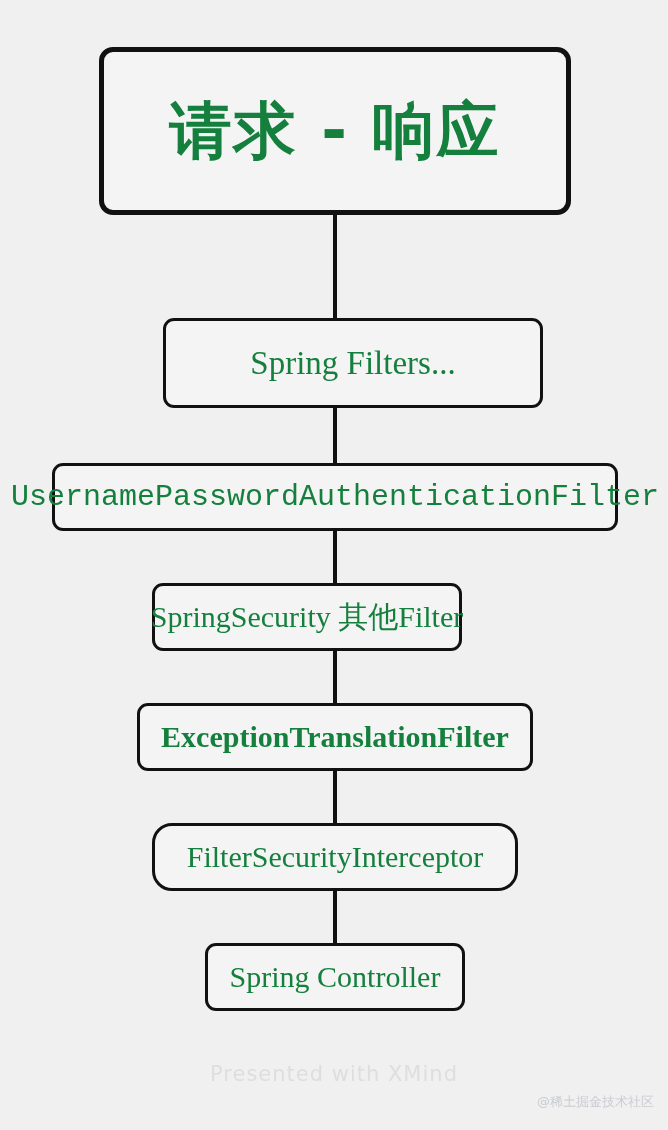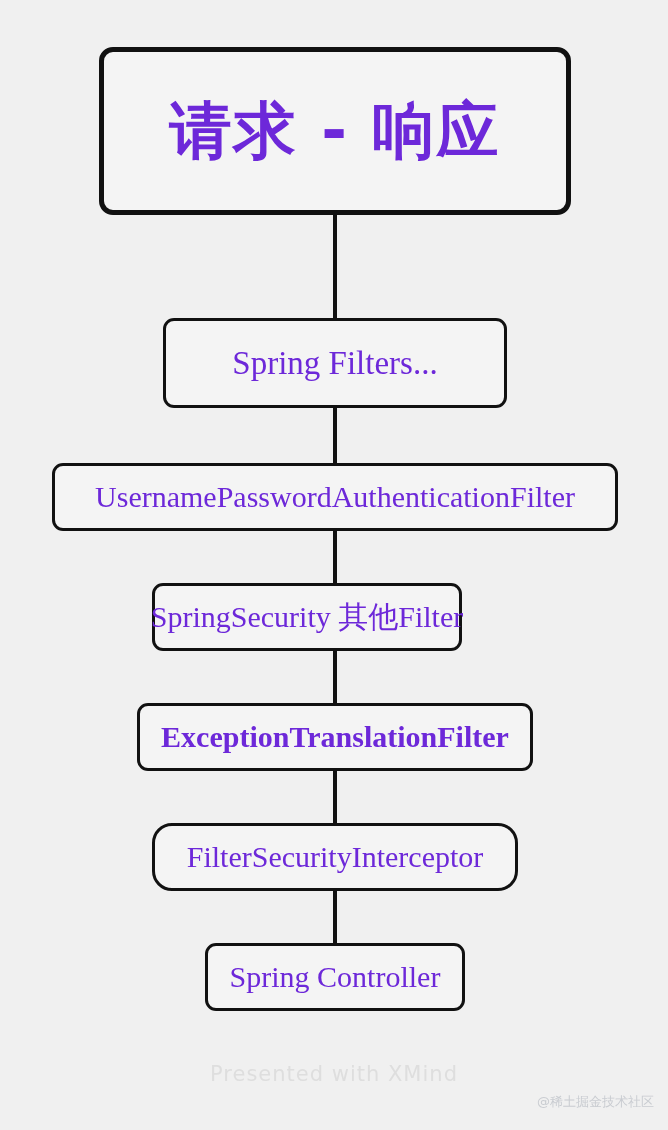--- a/index.html
+++ b/index.html
@@ -34,48 +34,48 @@
   .node {
     position: absolute;
     box-sizing: border-box;
     background: #f4f4f4;
     border: 3px solid #111;
     border-radius: 11px;
     display: flex;
     align-items: center;
     justify-content: center;
     z-index: 2;
-    color: #6d28d9;
+    color: #15803d;
     white-space: nowrap;
   }
 
   .node.root {
     border-width: 5px;
     border-radius: 14px;
     font-family: "DejaVu Sans", "Liberation Sans", sans-serif;
     font-weight: 700;
     font-size: 62px;
     letter-spacing: 2px;
   }
 
   .node .label {
     display: block;
     line-height: 1;
   }
 
   .node.n-filters   { font-size: 33px; }
-  .node.n-upaf      { font-size: 30px; }
+  .node.n-upaf      { font-size: 30px; font-family: Liberation Mono, monospace; }
   .node.n-other     { font-size: 30px; }
   .node.n-etf       { font-size: 30px; }
   .node.n-fsi       { font-size: 30px; border-radius: 20px; }
   .node.n-ctrl      { font-size: 30px; }
 
   
   #node-root    { left: 99px;  top: 47px;  width: 472px; height: 168px; }
-  #node-filters { left: 163px; top: 318px; width: 344px; height: 90px;  }
+  #node-filters { left: 163px; top: 318px; width: 380px; height: 90px;  }
   #node-upaf    { left: 52px;  top: 463px; width: 566px; height: 68px;  }
   #node-other   { left: 152px; top: 583px; width: 310px; height: 68px;  }
   #node-etf     { left: 137px; top: 703px; width: 396px; height: 68px; font-weight: bold;  }
   #node-fsi     { left: 152px; top: 823px; width: 366px; height: 68px;  }
   #node-ctrl    { left: 205px; top: 943px; width: 260px; height: 68px;  }
 
   
   #conn-1 { top: 212px; height: 110px; }
   #conn-2 { top: 405px; height: 61px;  }
   #conn-3 { top: 528px; height: 58px;  }

